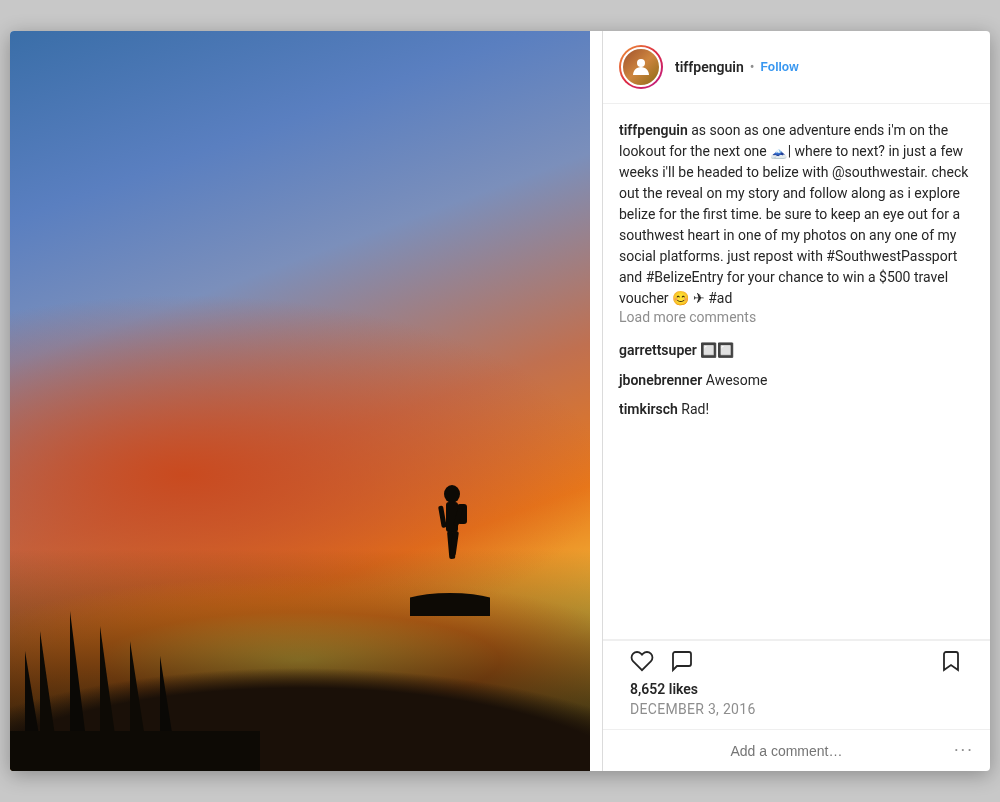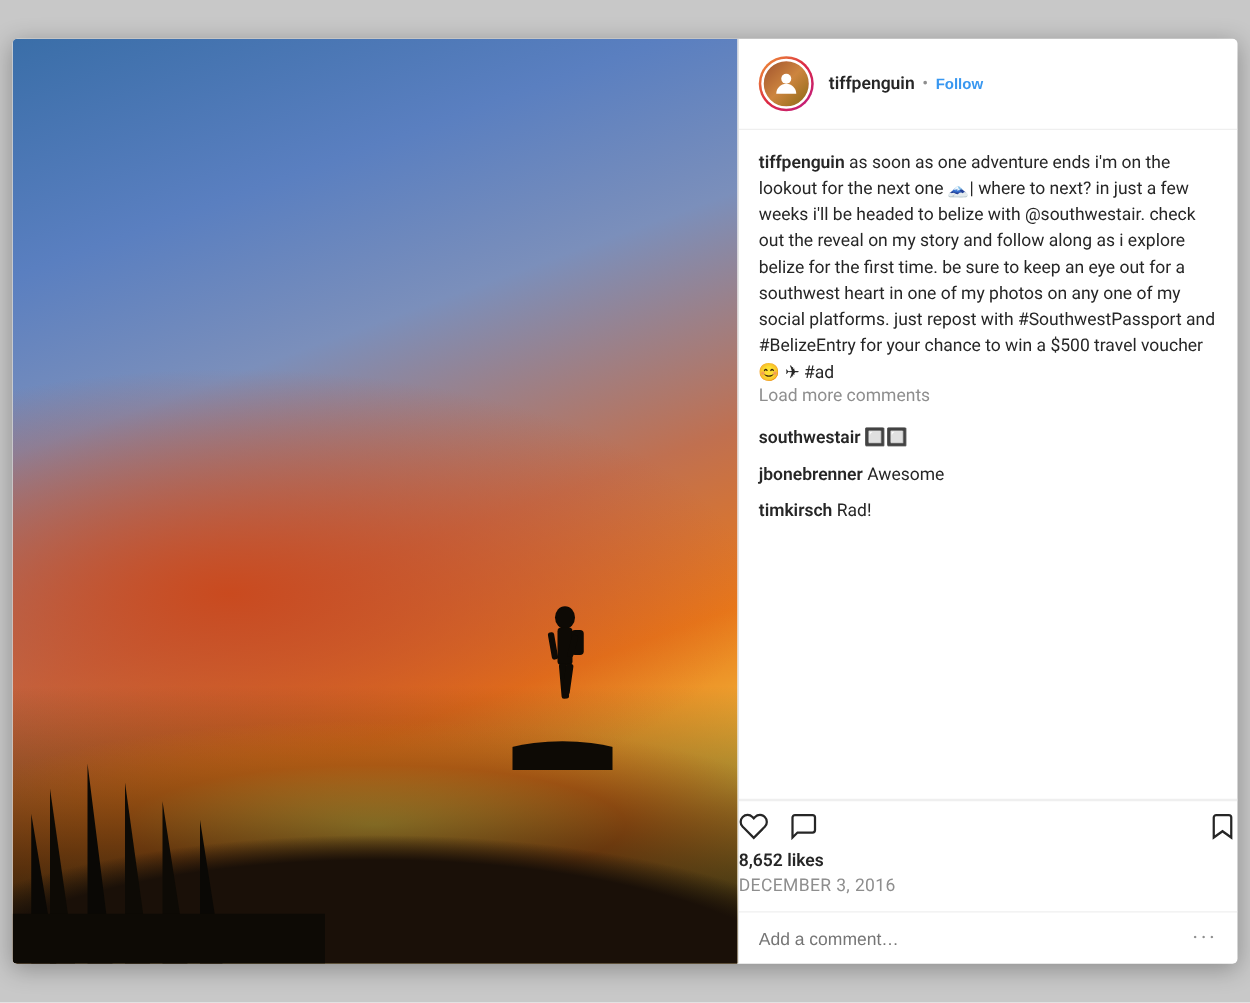--- a/index.html
+++ b/index.html
@@ -12,20 +12,21 @@
       font-family: -apple-system, BlinkMacSystemFont, 'Segoe UI', Roboto, sans-serif;
     }
     .window-container {
       width: 980px;
       background: #fff;
       border-radius: 4px;
       box-shadow: 0 4px 20px rgba(0,0,0,0.3);
       overflow: hidden;
       display: flex;
       flex-direction: row;
+      gap: 12px;
     }
     
     .photo-panel {
       width: 580px;
       min-height: 740px;
       flex-shrink: 0;
       position: relative;
       overflow: hidden;
     }
     .photo-bg {
@@ -138,21 +139,21 @@
       margin-bottom: 10px;
       font-size: 14px;
       color: #262626;
       line-height: 1.4;
     }
     .comment-row .commenter {
       font-weight: 600;
     }
     
     .actions-bar {
-      padding: 8px 0 4px;
+      padding: 8px 27px 4px;
       border-top: 1px solid #efefef;
       flex-shrink: 0;
     }
     .action-icons {
       display: flex;
       align-items: center;
       gap: 16px;
       margin-bottom: 8px;
     }
     .action-icons .bookmark {
@@ -191,20 +192,21 @@
       border-top: 1px solid #efefef;
       flex-shrink: 0;
     }
     .comment-input {
       flex: 1;
       border: none;
       outline: none;
       font-size: 14px;
       color: #737373;
       background: transparent;
+      text-align: center;
     }
     .ellipsis {
       color: #8e8e8e;
       font-size: 18px;
       letter-spacing: 2px;
     }
   </style>
 </head>
 <body>
 
@@ -263,21 +265,21 @@
       </div>
     </div>
 
     <div class="caption-area">
       <div class="caption-text">
         <span class="username">tiffpenguin</span><span> as soon as one adventure ends i'm on the lookout for the next one 🗻| where to next? in just a few weeks i'll be headed to belize with @southwestair. check out the reveal on my story and follow along as i explore belize for the first time. be sure to keep an eye out for a southwest heart in one of my photos on any one of my social platforms. just repost with #SouthwestPassport and #BelizeEntry for your chance to win a $500 travel voucher 😊 ✈ #ad</span>
       </div>
       <div class="load-more">Load more comments</div>
 
       <div class="comment-row">
-        <span class="commenter">southwestair</span><span> 🔲🔲</span>
+        <span class="commenter">garrettsuper</span><span> 🔲🔲</span>
       </div>
       <div class="comment-row">
         <span class="commenter">jbonebrenner</span><span> Awesome</span>
       </div>
       <div class="comment-row">
         <span class="commenter">timkirsch</span><span> Rad!</span>
       </div>
     </div>
 
     <div class="actions-bar">

